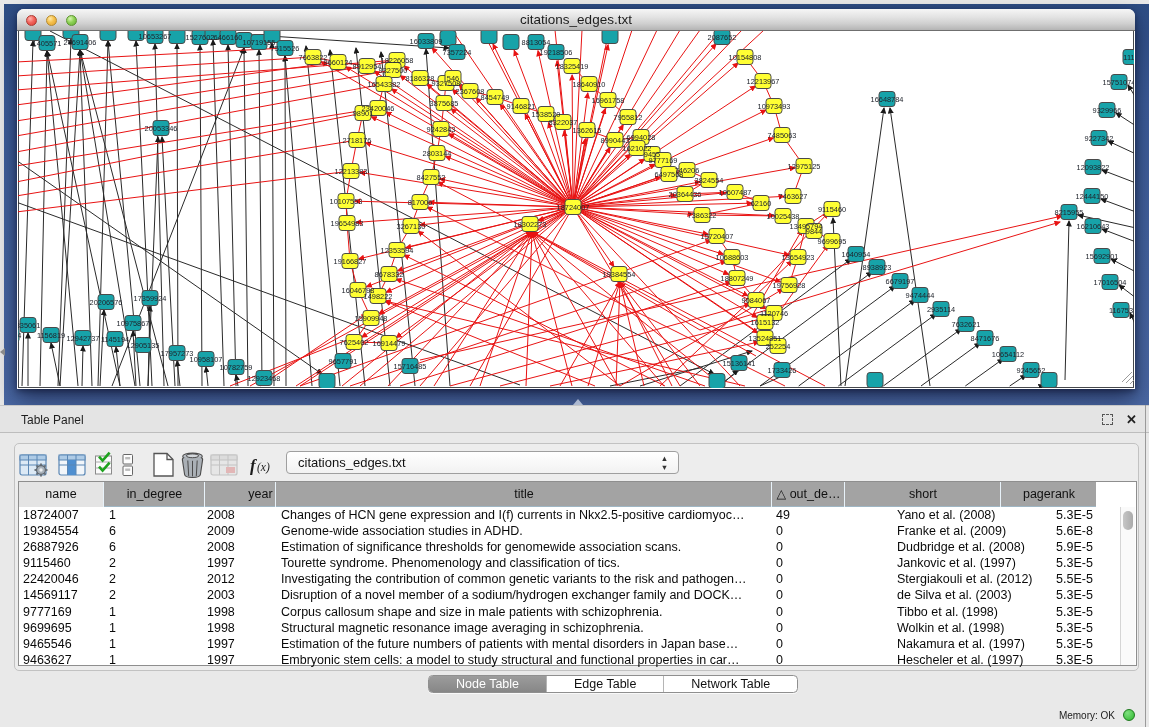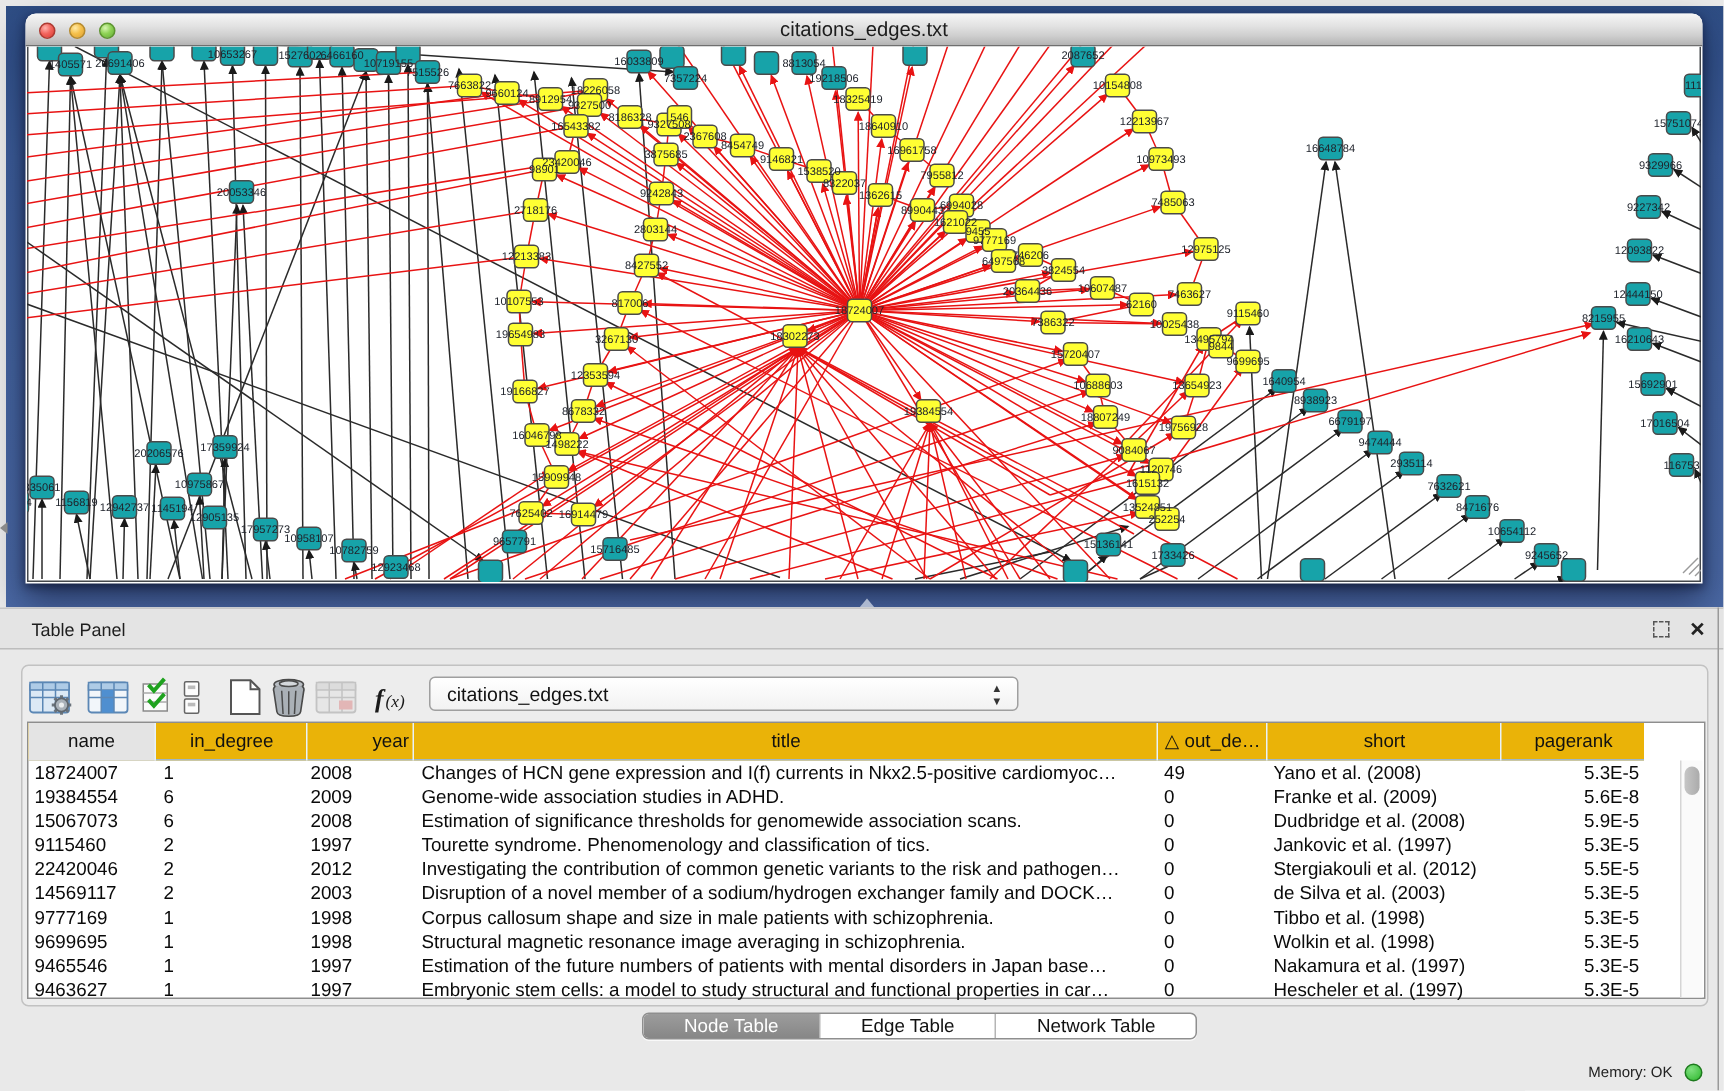--- a/index.html
+++ b/index.html
@@ -27,28 +27,28 @@
 #float-ic { position:absolute; right:36px; top:8px; width:11px; height:11px; border:1px dashed #555; }
 #close-ic { position:absolute; right:12px; top:6px; font-size:13px; font-weight:bold; color:#222; }
 #tp-panel { position:absolute; left:14px; top:38px; width:1125px; height:228px; background:#ededed;
   border:1px solid #c2c2c2; border-radius:5px; }
 #toolbar { position:absolute; left:4px; top:4px; width:700px; height:34px; }
 #toolbar svg { position:absolute; left:0; top:0; }
 #dropdown { position:absolute; left:267px; top:3px; width:393px; height:23px; background:linear-gradient(180deg,#ffffff,#f2f2f2);
   border:1px solid #9f9f9f; border-radius:4px; font-size:13px; color:#111; line-height:21px; padding-left:11px; }
 #dd-ar { position:absolute; right:8px; top:2px; width:11px; height:18px; font-size:7.5px; color:#333; line-height:9px; text-align:center;}
 #tscroll { position:absolute; left:3px; top:37px; width:1119px; height:185px; background:#fff; border:1px solid #8e8e8e; }
-#thead { position:absolute; left:0; top:0; width:1077px; height:25px; background:#eab308; border-bottom:1px solid #9fb6c4; }
+#thead { position:absolute; left:0; top:0; width:1077px; height:25px; background:#a3a3a3; border-bottom:1px solid #9fb6c4; }
 .hc { position:absolute; top:0; height:25px; font-size:12.5px; color:#111; text-align:center; line-height:24px;
   border-right:1px solid #e8f2f9; }
 #rows { position:absolute; left:0; top:25px; width:1077px; }
 .tr { position:relative; height:16.1px; font-size:12.5px; color:#0a0a0a; white-space:nowrap; }
 .tr span { position:absolute; top:0; line-height:16px; overflow:hidden; }
 .c1 { left:4px; width:80px; } .c2 { left:90px; width:100px; } .c3 { left:188px; width:70px; }
-.c4 { left:262px; width:492px; } .c5 { left:757px; width:68px; } .c6 { left:830px; width:152px; }
+.c4 { left:262px; width:492px; } .c5 { left:757px; width:68px; } .c6 { left:878px; width:152px; }
 .c7 { left:1037px; width:86px; }
 #vscroll { position:absolute; right:1px; top:25px; width:15px; height:158px; background:#fafafa; border-left:1px solid #d5d5d5; }
 #vthumb { position:absolute; left:2px; top:4px; width:10px; height:19px; background:linear-gradient(90deg,#c6c6c6,#ababab); border-radius:5px; }
 #tabs { position:absolute; left:428px; top:270px; height:18px; display:flex; border:1px solid #8f8f8f; border-radius:4.5px; overflow:hidden;
   background:#fff; box-shadow:0 1px 0 rgba(255,255,255,.7); }
 #tabs .tab { height:18px; line-height:17px; font-size:12.5px; padding:0 27px; color:#111; border-right:1px solid #b5b5b5; }
 #tabs .sel { background:linear-gradient(180deg,#9c9c9c,#848484); color:#fff; }
 #memory { position:absolute; right:34px; top:305px; font-size:10px; color:#222; }
 #memdot { position:absolute; right:14px; top:304px; width:12px; height:12px; border-radius:50%;
   background:radial-gradient(circle at 35% 30%,#7fe07f,#2eb82e); border:1px solid #1d7a1d; }
@@ -735,21 +735,21 @@
 <div class="tr">
               <span class="c1">19384554</span>
               <span class="c2">6</span>
               <span class="c3">2009</span>
               <span class="c4">Genome-wide association studies in ADHD.</span>
               <span class="c5">0</span>
               <span class="c6">Franke et al. (2009)</span>
               <span class="c7">5.6E-8</span>
             </div>
 <div class="tr">
-              <span class="c1">15067073</span>
+              <span class="c1">26887926</span>
               <span class="c2">6</span>
               <span class="c3">2008</span>
               <span class="c4">Estimation of significance thresholds for genomewide association scans.</span>
               <span class="c5">0</span>
               <span class="c6">Dudbridge et al. (2008)</span>
               <span class="c7">5.9E-5</span>
             </div>
 <div class="tr">
               <span class="c1">9115460</span>
               <span class="c2">2</span>

